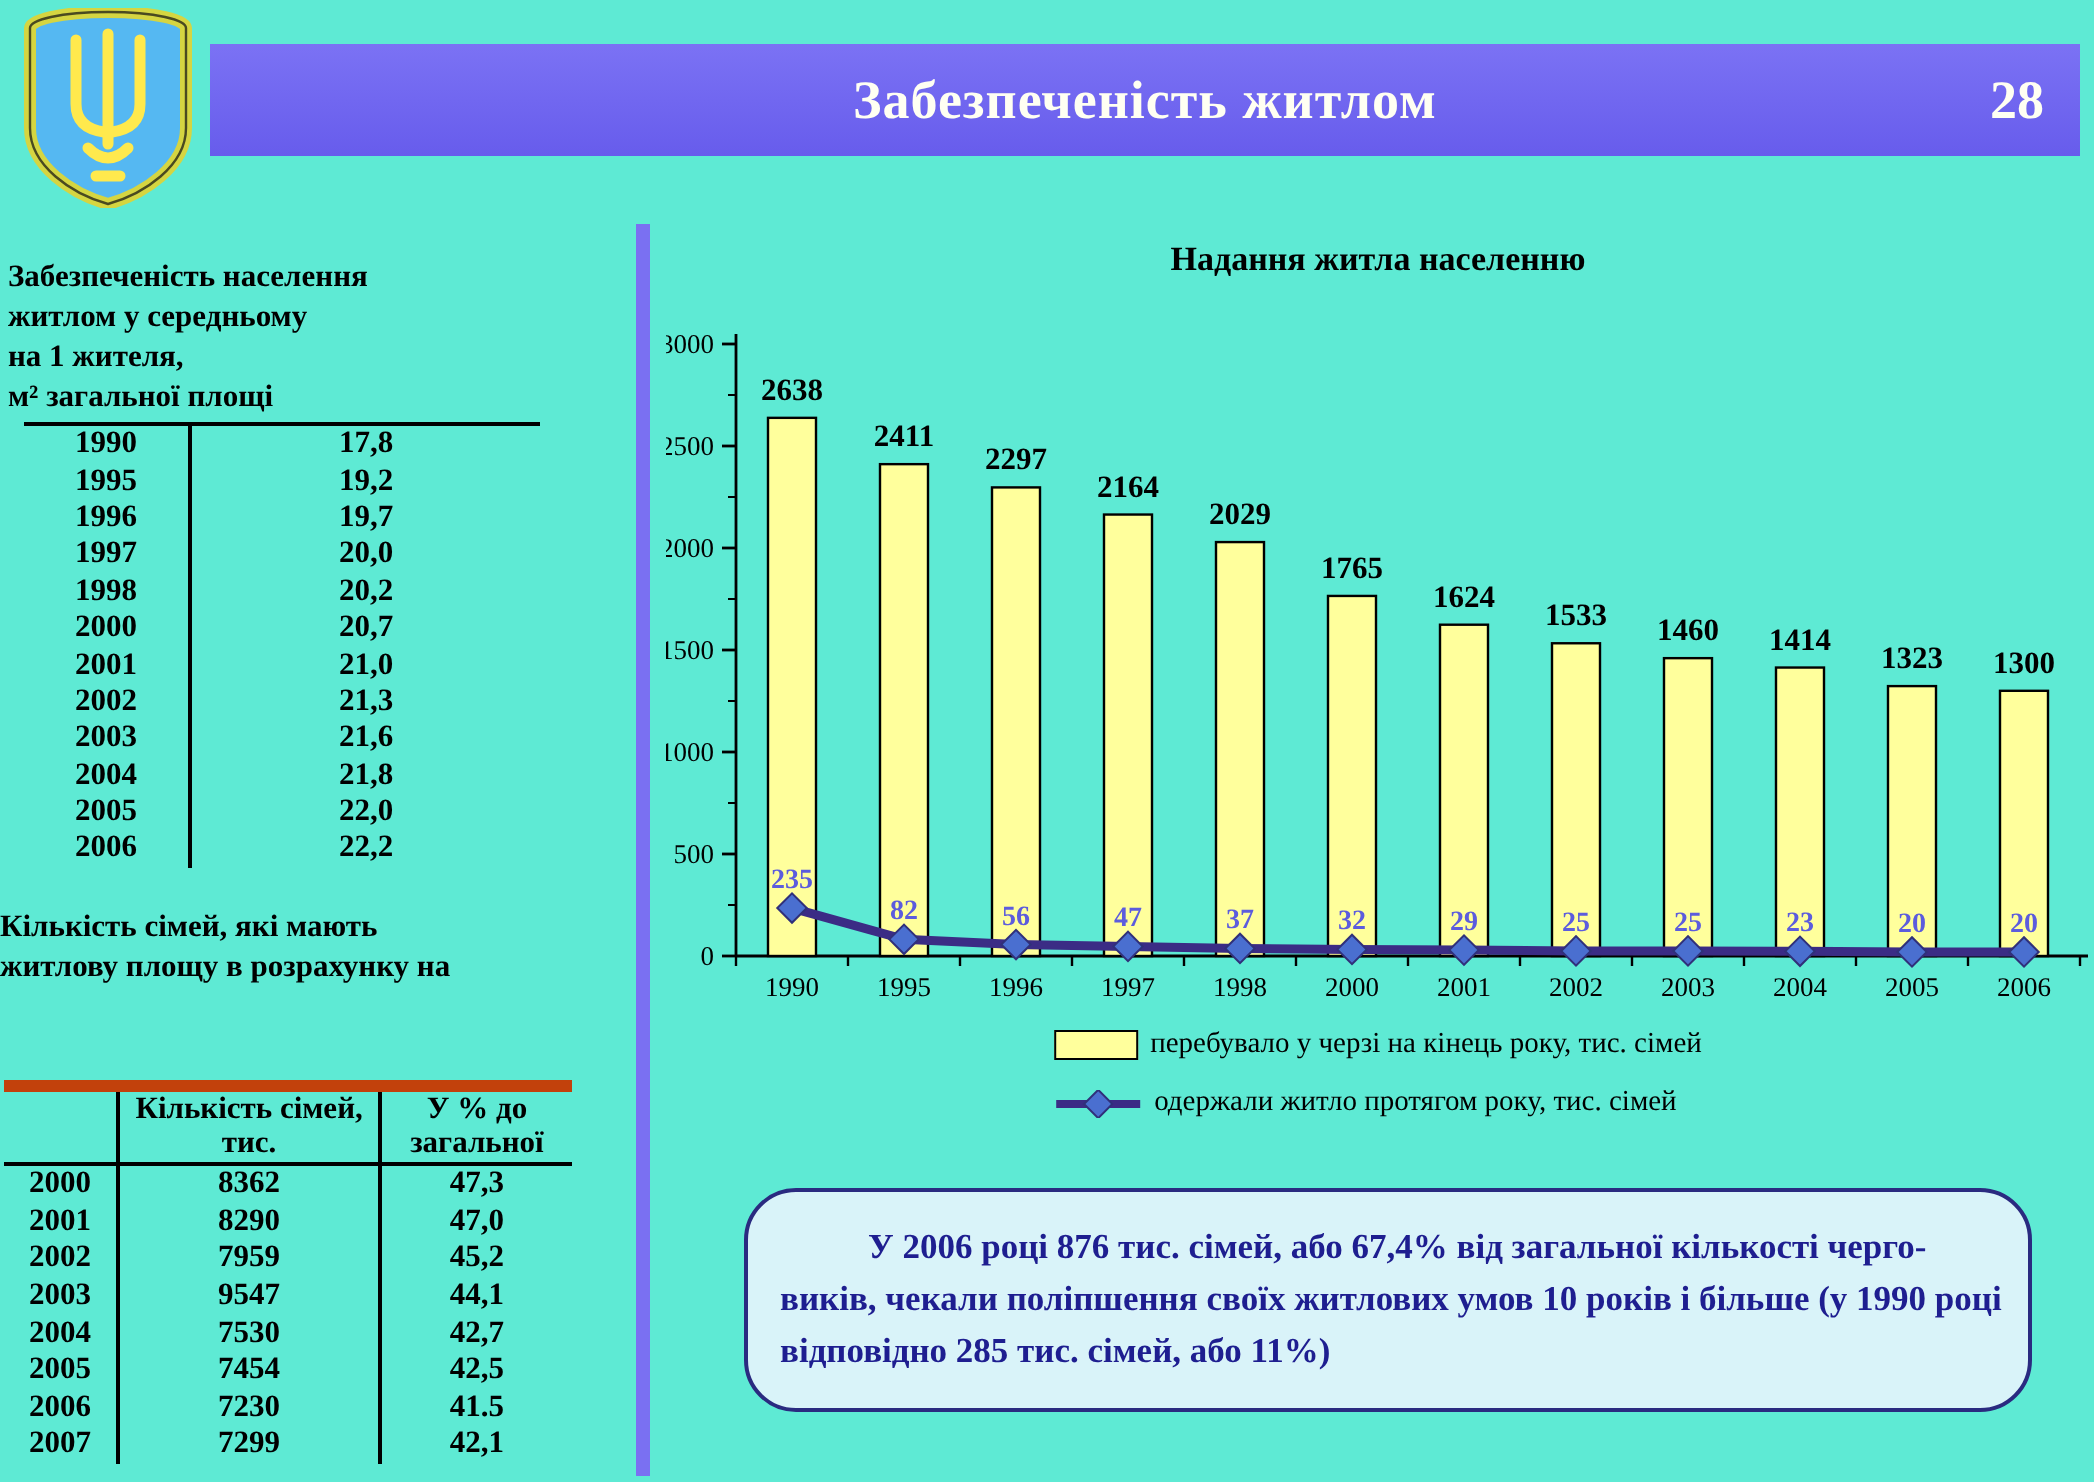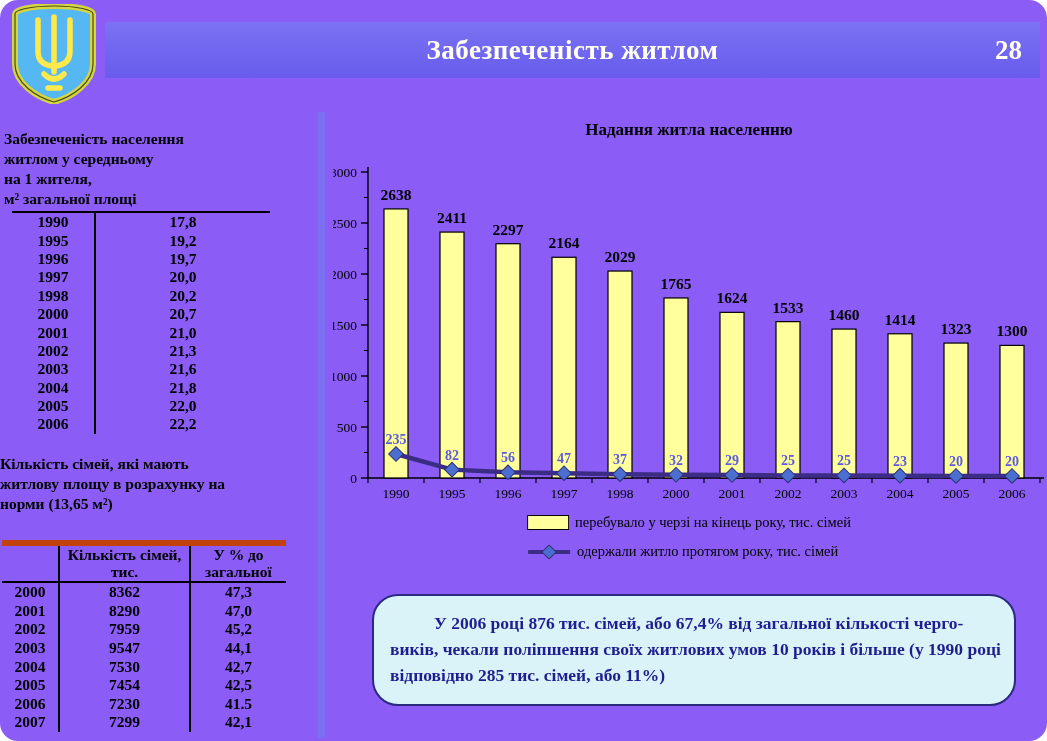--- a/index.html
+++ b/index.html
@@ -1,17 +1,17 @@
 <!DOCTYPE html>
 <html><head>
 <meta charset="utf-8">
 <style>
   html,body{margin:0;padding:0;background:#ffffff;}
-  .slide{position:relative;width:1047px;height:741px;background:#8b5cf6;overflow:hidden;
-         font-family:"Liberation Serif", serif;color:#000;border-radius:18px;}
+  .slide{position:relative;width:1047px;height:741px;background:#5eead4;overflow:hidden;
+         font-family:"Liberation Serif", serif;color:#000;}
 
   
   .crest{position:absolute;left:8px;top:4px;width:92px;height:100px;}
   .header-bar{position:absolute;left:105px;top:22px;width:935px;height:56px;
       background:linear-gradient(#7b72f4,#675cec);display:flex;align-items:center;justify-content:center;}
   .header-title{color:#fffff2;font-size:27px;font-weight:bold;letter-spacing:.5px;}
   .page-number{position:absolute;right:18px;top:0;height:56px;display:flex;align-items:center;
       color:#fffff2;font-size:27px;font-weight:bold;}
 
   
@@ -131,21 +131,20 @@
         <tr>
           <td>2006</td>
           <td>22,2</td>
         </tr>
       </tbody>
   </table>
 
   <div class="tbl-heading h2">
     <div>Кількість сімей, які мають</div>
     <div>житлову площу в розрахунку на</div>
-    <div>норми (13,65 м²)</div>
   </div>
   <table class="t2">
     <thead>
       <tr>
         <th></th>
         <th>
           <div>Кількість сімей,</div>
           <div>тис.</div>
         </th>
         <th>

